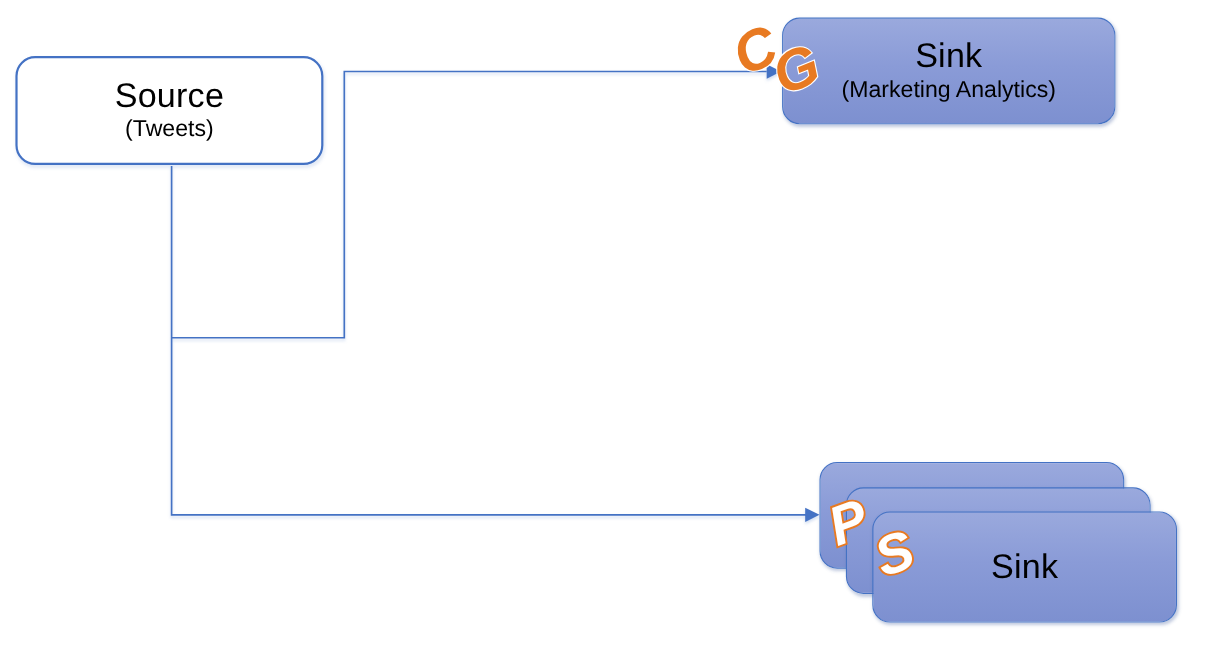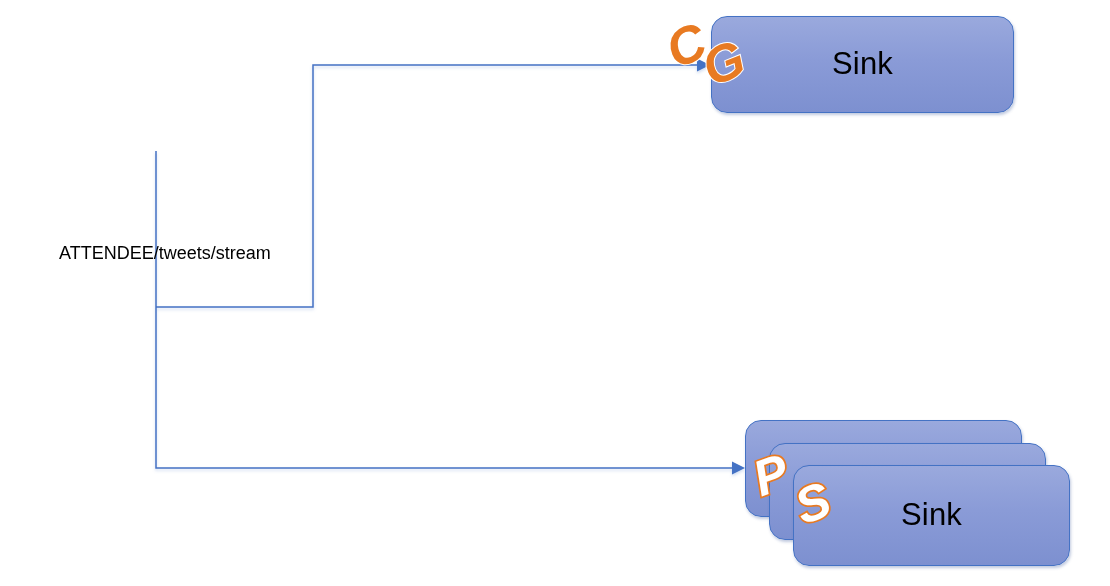--- a/index.html
+++ b/index.html
@@ -112,25 +112,29 @@
 
   <svg class="connectors conn-shadow" viewBox="0 0 1110 586" xmlns="http://www.w3.org/2000/svg">
 
     <polyline class="conn-line" points="156,151 156,468 733,468"></polyline>
     <polygon class="arrowhead" points="745,468 732,461.5 732,474.5"></polygon>
 
     <polyline class="conn-line" points="156,307 313,307 313,65 697,65"></polyline>
     <polygon class="arrowhead" points="710,65 697,58.5 697,71.5"></polygon>
   </svg>
 
+  <div class="node source-node">
+    <div class="node-title">Source</div>
+    <div class="node-subtitle">(Tweets)</div>
+  </div>
 
-  <div class="edge-label">ATTENDEE/tweets/stream</div>
 
   <div class="node sink sink-top">
     <div class="node-title">Sink</div>
+    <div class="node-subtitle">(Marketing Analytics)</div>
   </div>
 
   <svg class="logo logo-cg" width="110" height="74" viewBox="0 0 110 74" xmlns="http://www.w3.org/2000/svg">
     <text class="cg-letter" x="8" y="50" transform="rotate(-22 30 34)">C</text>
     <text class="cg-letter" x="44" y="68" transform="rotate(-22 66 52)">G</text>
   </svg>
 
   <div class="node sink stack-back"></div>
   <div class="node sink stack-mid"></div>
   <div class="node sink stack-front">

